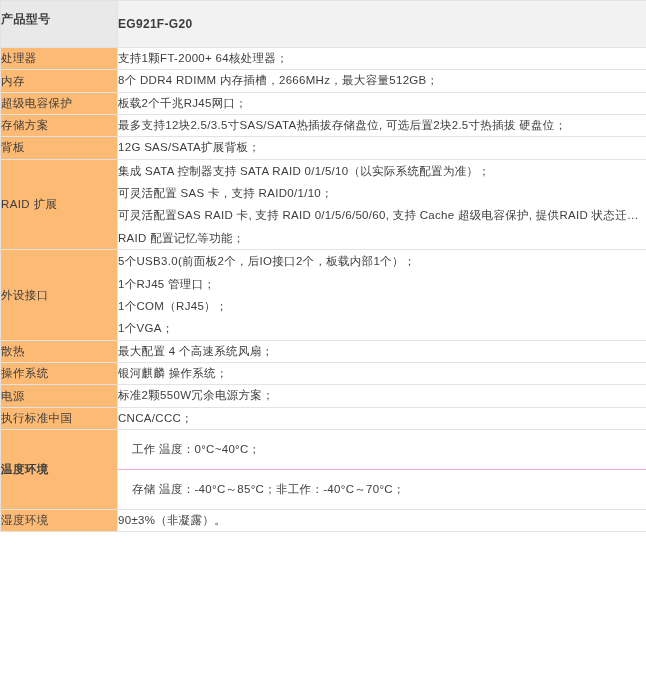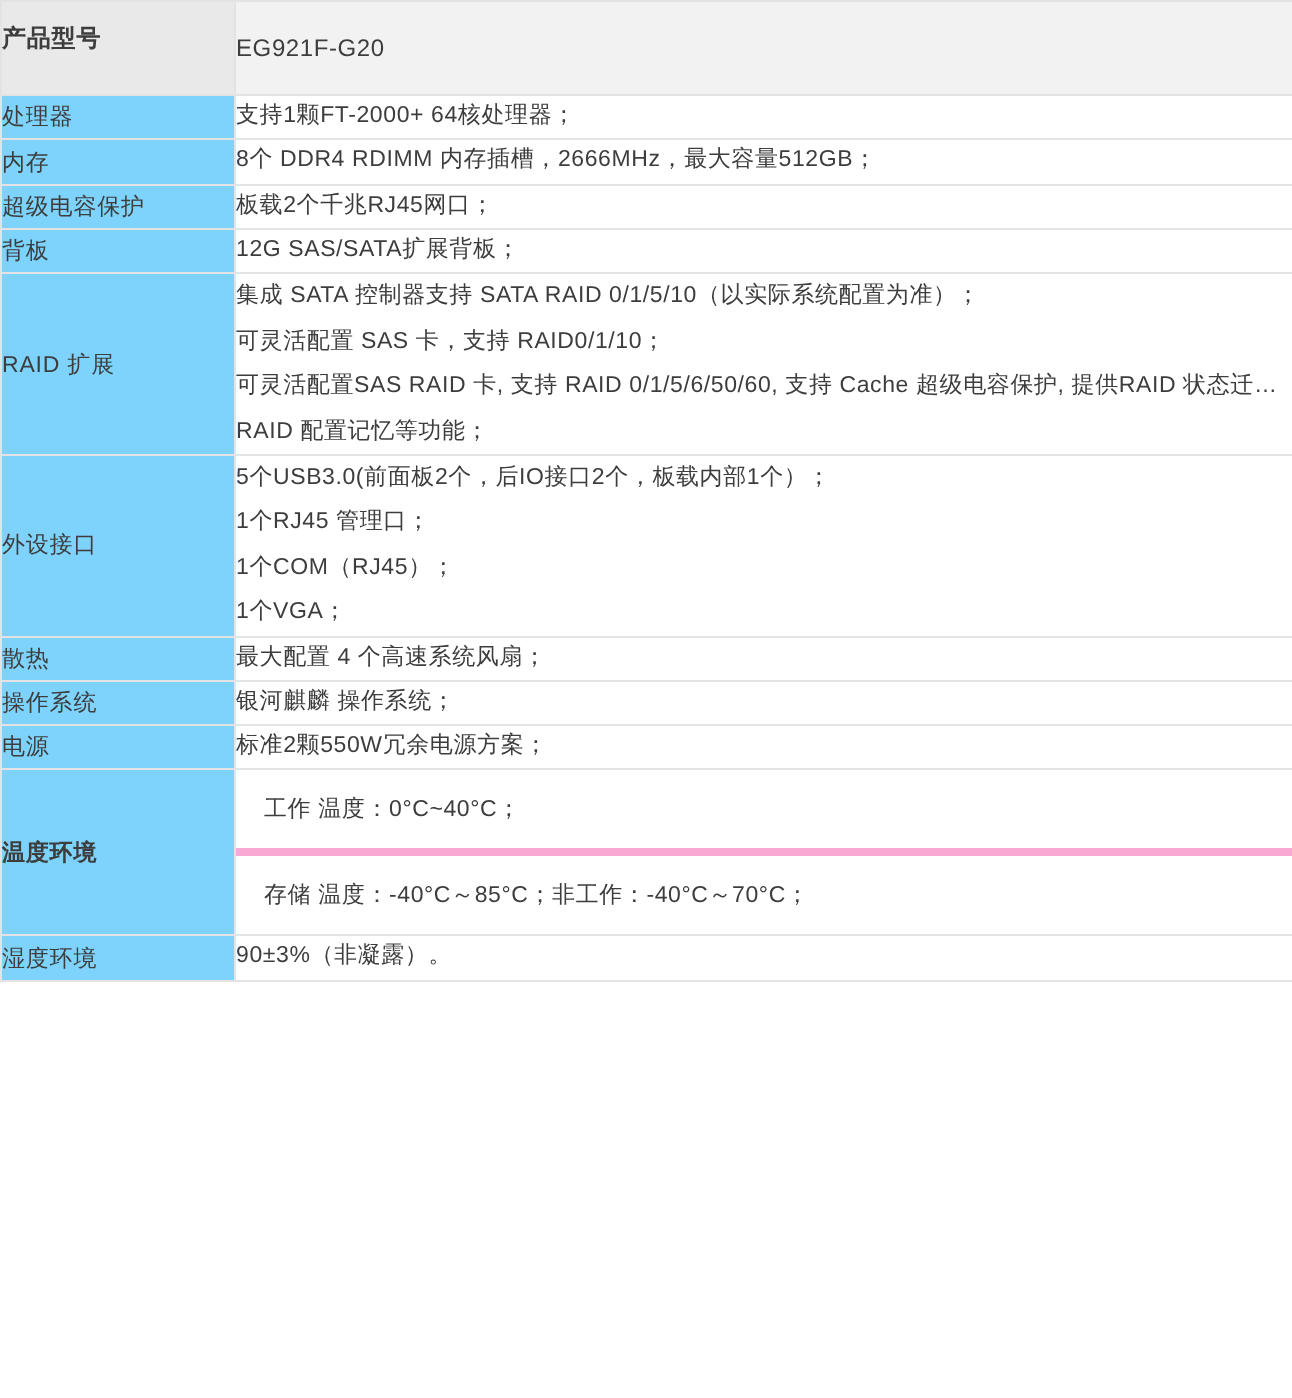--- a/index.html
+++ b/index.html
@@ -22,21 +22,21 @@
   }
   .spec-table col.label-col { width: 117px; }
   .spec-table col.value-col { width: 529px; }
 
   .spec-table td {
     border: 1px solid #e3e3e3;
     vertical-align: middle;
     padding: 0;
   }
   .label-cell {
-    background: #7dd3fc;
+    background: #fdba74;
     color: #3d3d3d;
     font-size: 11.5px;
     padding: 10px 0 10px 14px;
     letter-spacing: 0.4px;
   }
   .value-cell {
     background: #ffffff;
     color: #3d3d3d;
     font-size: 11.5px;
     padding: 10px 10px 10px 14px;
@@ -45,21 +45,21 @@
   }
   .header-row .label-cell {
     background: #e9e9e9;
     font-weight: bold;
     padding-top: 3px;
     padding-bottom: 12px;
     font-size: 12px;
   }
   .header-row .value-cell {
     background: #f2f2f2;
-    font-weight: normal;
+    font-weight: bold;
     font-size: 12px;
     padding-top: 12px;
     padding-bottom: 12px;
   }
   .value-cell .line {
     display: block;
     white-space: nowrap;
     overflow: hidden;
     text-overflow: ellipsis;
   }
@@ -70,21 +70,21 @@
   .split-cell {
     padding: 0;
   }
   .split-cell .sub {
     padding: 12px 10px 12px 14px;
     font-size: 11.5px;
     color: #3d3d3d;
     letter-spacing: 0.3px;
   }
   .split-cell .sub + .sub {
-    border-top: 4px solid #f9a8d4;
+    border-top: 1px solid #f9a8d4;
   }
   .tall-label {
     padding-top: 0;
     padding-bottom: 0;
     font-weight: bold;
   }
 </style>
 </head>
 <body>
 
@@ -114,20 +114,26 @@
     </tr>
 
     <tr>
       <td class="label-cell">超级电容保护</td>
       <td class="value-cell">
         <span class="line">板载2个千兆RJ45网口；</span>
       </td>
     </tr>
 
 
+    <tr>
+      <td class="label-cell">存储方案</td>
+      <td class="value-cell">
+        <span class="line">最多支持12块2.5/3.5寸SAS/SATA热插拔存储盘位, 可选后置2块2.5寸热插拔 硬盘位；</span>
+      </td>
+    </tr>
 
     <tr>
       <td class="label-cell">背板</td>
       <td class="value-cell">
         <span class="line">12G SAS/SATA扩展背板；</span>
       </td>
     </tr>
 
     <tr class="multiline">
       <td class="label-cell">RAID 扩展</td>
@@ -164,20 +170,26 @@
       </td>
     </tr>
 
     <tr>
       <td class="label-cell">电源</td>
       <td class="value-cell">
         <span class="line">标准2颗550W冗余电源方案；</span>
       </td>
     </tr>
 
+    <tr>
+      <td class="label-cell">执行标准中国</td>
+      <td class="value-cell">
+        <span class="line">CNCA/CCC；</span>
+      </td>
+    </tr>
 
     <tr>
       <td class="label-cell tall-label">温度环境</td>
       <td class="split-cell">
         <div class="sub">工作 温度：0°C~40°C；</div>
         <div class="sub">存储 温度：-40°C～85°C；非工作：-40°C～70°C；</div>
       </td>
     </tr>
 
     <tr>

